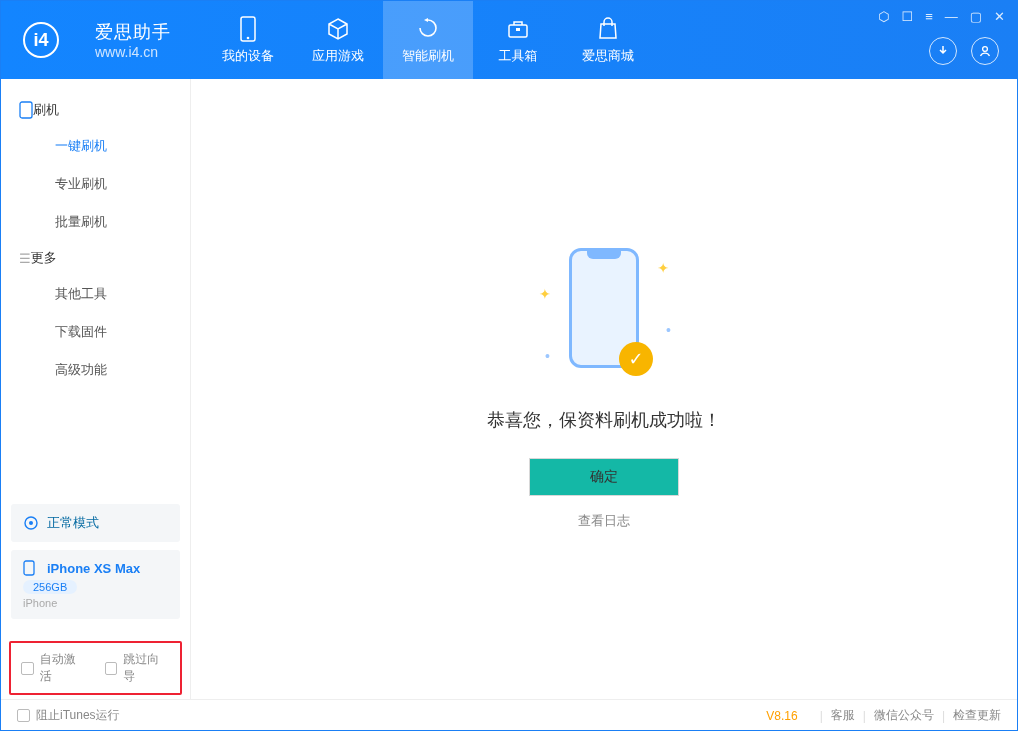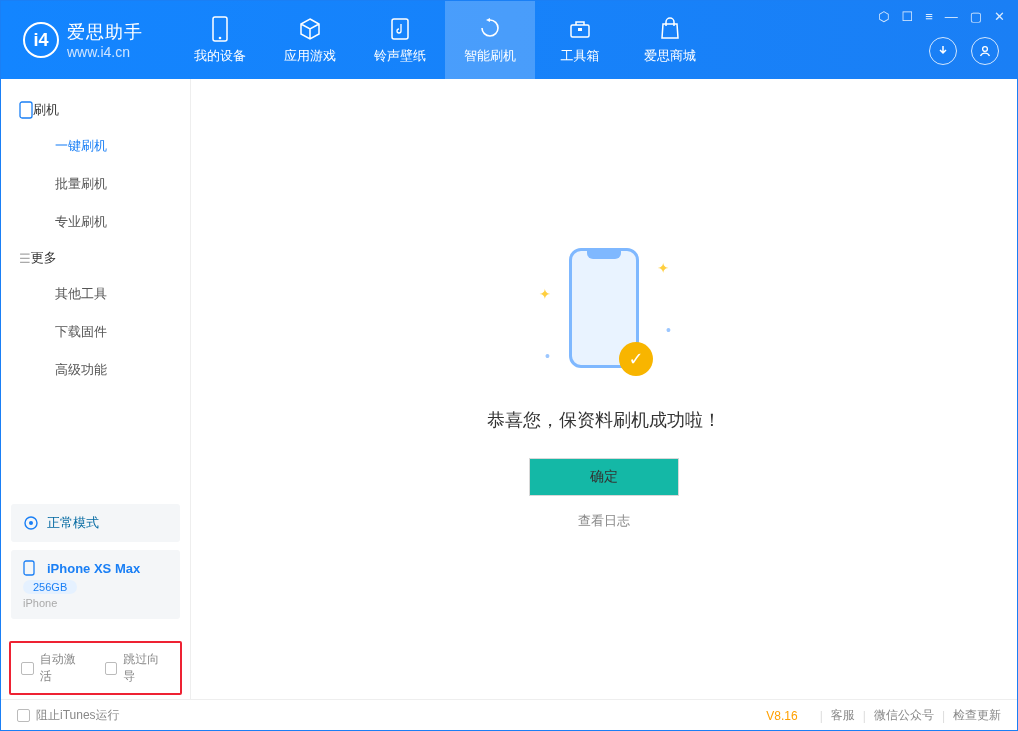--- a/index.html
+++ b/index.html
@@ -2,21 +2,21 @@
 <html><head>
 <meta charset="utf-8">
 <style>
 * { margin: 0; padding: 0; box-sizing: border-box; font-family: "Microsoft YaHei", "微软雅黑", Arial, sans-serif; }
 body { background: #fff; width: 1018px; height: 731px; overflow: hidden; border: 1px solid #1a7ff5; }
 
 .titlebar-controls { position: absolute; top: 8px; right: 12px; display: flex; gap: 12px; align-items: center; }
 .titlebar-controls > * { color: #fff; opacity: 0.85; cursor: pointer; font-size: 13px; }
 
 .header { height: 78px; background: linear-gradient(90deg, #1385ff 0%, #1a7ff5 100%); display: flex; align-items: center; padding: 0 18px 0 22px; position: relative; }
-.logo-wrap { display: flex; align-items: center; margin-right: 32px; }
+.logo-wrap { display: flex; align-items: center; margin-right: 32px; gap: 28px; }
 .logo-circle { width: 36px; height: 36px; border: 2px solid #fff; border-radius: 50%; display: flex; align-items: center; justify-content: center; color: #fff; font-weight: 700; font-size: 18px; font-family: Arial; margin-right: 8px; }
 .logo-text .name { color: #fff; font-size: 18px; font-weight: 400; letter-spacing: 1px; }
 .logo-text .sub { color: #cfe5ff; font-size: 14px; }
 
 .nav { display: flex; height: 100%; }
 .nav-item { width: 90px; height: 100%; display: flex; flex-direction: column; align-items: center; justify-content: center; color: #fff; font-size: 13px; cursor: pointer; gap: 5px; }
 .nav-item.active { background: rgba(255, 255, 255, 0.22); }
 .nav-icon { width: 26px; height: 26px; display: flex; align-items: center; justify-content: center; }
 
 .header-right { position: absolute; right: 18px; bottom: 14px; display: flex; gap: 14px; align-items: center; }
@@ -80,29 +80,20 @@
       <span>我的设备</span>
     </div>
     <div class="nav-item">
       <div class="nav-icon">
           <svg width="24" height="24" viewBox="0 0 24 24">
             <path d="M12 2 L21 7 L21 17 L12 22 L3 17 L3 7 Z M3 7 L12 12 L21 7 M12 12 L12 22" fill="none" stroke="#fff" stroke-width="1.5"></path>
           </svg>
         </div>
       <span>应用游戏</span>
     </div>
-    <div class="nav-item">
-      <div class="nav-icon">
-          <svg width="20" height="24" viewBox="0 0 20 24">
-            <rect x="2" y="2" width="16" height="20" rx="2" fill="none" stroke="#fff" stroke-width="1.5"></rect>
-            <path d="M11 7 L11 14 A2 2 0 1 1 9 12" fill="none" stroke="#fff" stroke-width="1.3"></path>
-          </svg>
-        </div>
-      <span>铃声壁纸</span>
-    </div>
     <div class="nav-item active">
       <div class="nav-icon">
           <svg width="24" height="24" viewBox="0 0 24 24">
             <path d="M12 3 A8 8 0 1 1 4 11" fill="none" stroke="#fff" stroke-width="1.6"></path>
             <path d="M12 1 L12 5 L8 3 Z" fill="#fff"></path>
           </svg>
         </div>
       <span>智能刷机</span>
     </div>
     <div class="nav-item">
@@ -150,22 +141,22 @@
 
 <div class="body">
   <div class="sidebar">
     <div class="side-section-head">
       <svg width="14" height="18">
           <rect x="1" y="1" width="12" height="16" rx="2" fill="none" stroke="#1a7ff5" stroke-width="1.3"></rect>
         </svg>
       <span>刷机</span>
     </div>
     <div class="side-item active">一键刷机</div>
+    <div class="side-item">专业刷机</div>
     <div class="side-item">批量刷机</div>
-    <div class="side-item">专业刷机</div>
 
     <div class="side-section-head">
       <span style="color:#aaa;">☰</span>
       <span>更多</span>
     </div>
     <div class="side-item">其他工具</div>
     <div class="side-item">下载固件</div>
     <div class="side-item">高级功能</div>
 
     <div class="device-cards">

